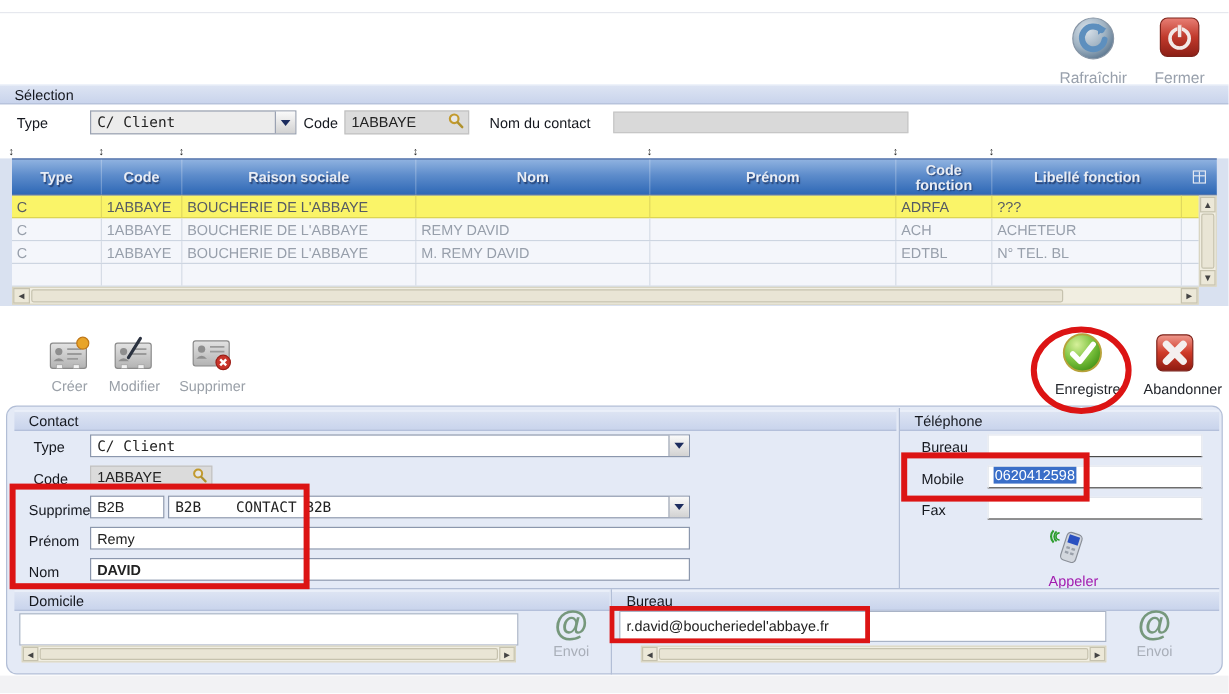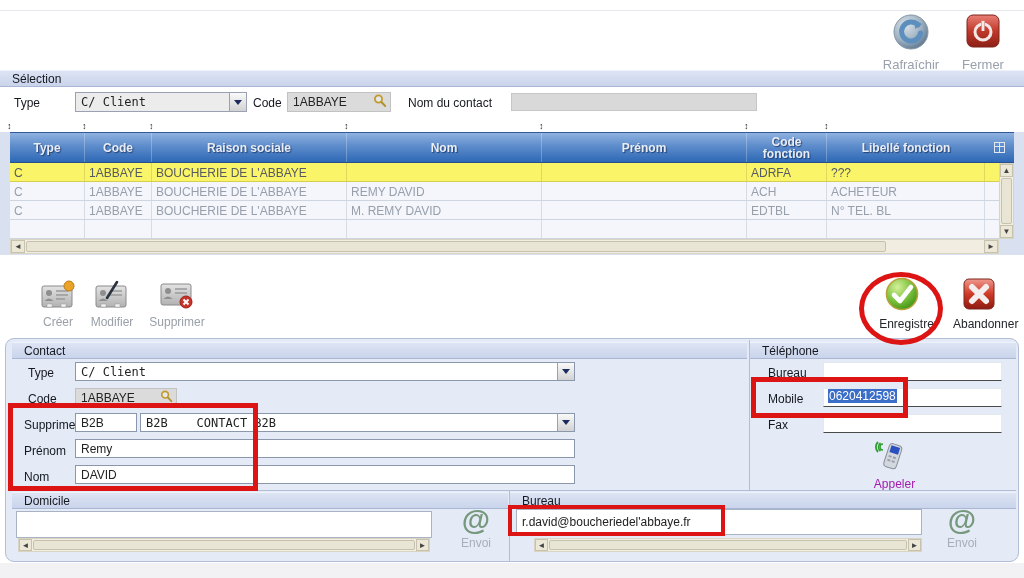--- a/index.html
+++ b/index.html
@@ -348,21 +348,21 @@
     <span class="val mono">B2B    CONTACT B2B</span>
     <span class="combo-arrow">
         <span class="tri-down"></span>
       </span>
   </div>
 
   <div class="abs fieldlbl" style="left:24px; top:444px;">Prénom</div>
   <input class="abs whiteinput" style="left: 75px; top: 439px; width: 500px; height: 19px;" readonly="" value="Remy">
 
   <div class="abs fieldlbl" style="left:24px; top:470px;">Nom</div>
-  <input class="abs whiteinput" style="left: 75px; top: 465px; width: 500px; height: 19px;" readonly="" value="DAVID">
+  <input class="abs whiteinput" style="left: 75px; top: 465px; width: 500px; height: 19px; font-weight: bold;" readonly="" value="DAVID">
 
   <div class="abs septline" style="left:749px; top:340px; width:1px; height:150px;"></div>
   <div class="abs grouphdr" style="left:750px; top:342px; width:266px; height:17px;">
     <span>Téléphone</span>
   </div>
 
   <div class="abs fieldlbl" style="left:768px; top:366px;">Bureau</div>
   <div class="abs underline-input" style="left:823px; top:362px; width:179px; height:19px;">
     <span></span>
   </div>

